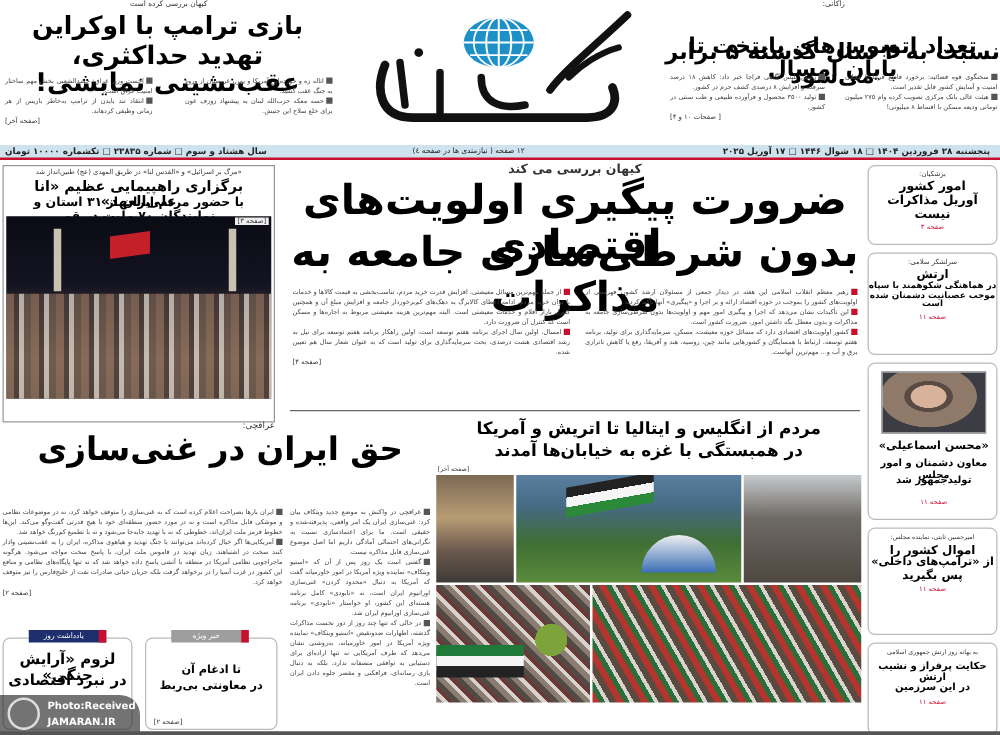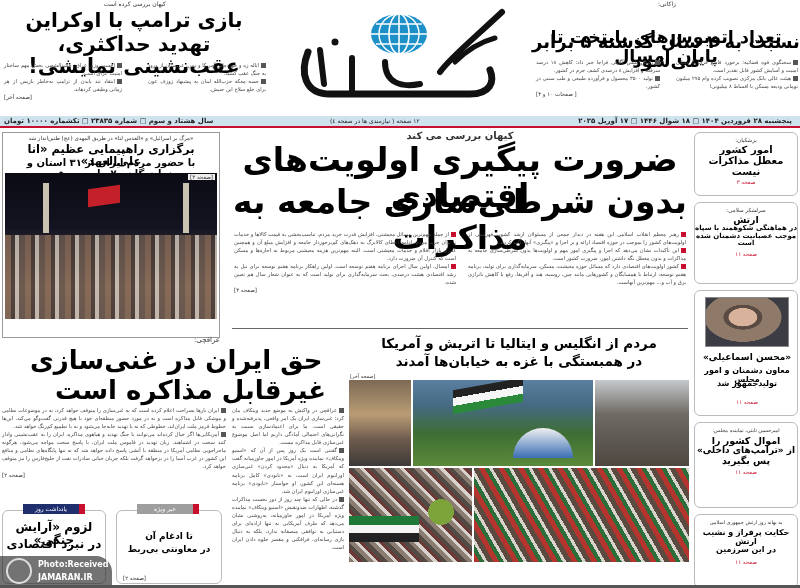--- a/index.html
+++ b/index.html
@@ -126,21 +126,20 @@
   <div class="abs photo" style="top:134px;left:1px;width:123px;height:94px;background:repeating-linear-gradient(45deg,#8a7c70 0 4px,#d7d2cc 4px 7px,#6b3a36 7px 10px,#524a44 10px 14px);">
     <div class="abs" style="left:0;top:48px;width:70px;height:26px;background:linear-gradient(180deg,#1f7a3a 0 33%,#f5f5f5 33% 66%,#222 66%)"></div>
     <div class="abs" style="left:72px;top:24px;width:40px;height:40px;background:radial-gradient(circle,#7ca43a 0 45%,transparent 46%)"></div>
   </div>
   <div class="abs photo" style="top:134px;left:126px;width:215px;height:94px;background:repeating-linear-gradient(60deg,#b5352e 0 5px,#2c6e3a 5px 9px,#d8d3cc 9px 12px,#5b4a40 12px 17px);"></div>
 </div>
 
 <div class="abs" style="left:0;top:334px;width:346px;height:150px;padding-left:32px;">
   <div class="kicker abs" style="top:2px;left:60px;width:160px;font-size:7px;text-align:right">عراقچی:</div>
   <div class="hl abs" style="top:12px;left:0;width:346px;font-size:26px;text-align:left;padding-left:30px">حق ایران در غنی‌سازی</div>
-  <div class="hl abs" style="top:42px;left:0;width:346px;font-size:26px;text-align:left;padding-left:55px">غیرقابل مذاکره است</div>
   <div class="abs body-text" style="top:72px;left:2px;width:224px">
     <p><span class="bul"></span><span>ایران بارها بصراحت اعلام کرده است که به غنی‌سازی را متوقف خواهد کرد، نه در موضوعات نظامی و موشکی قابل مذاکره است و نه در مورد حضور منطقه‌ای خود با هیچ قدرتی گفت‌وگو می‌کند. این‌ها خطوط قرمز ملت ایران‌اند، خطوطی که نه با تهدید جابه‌جا می‌شود و نه با تطمیع کم‌رنگ خواهد شد.</span></p>
     <p><span class="bul"></span><span>آمریکایی‌ها اگر خیال کرده‌اند می‌توانند با جنگ تهدید و هیاهوی مذاکره، ایران را به عقب‌نشینی وادار کنند سخت در اشتباهند. زبان تهدید در قاموس ملت ایران، با پاسخ سخت مواجه می‌شود. هرگونه ماجراجویی نظامی آمریکا در منطقه با آتشی پاسخ داده خواهد شد که نه تنها پایگاه‌های نظامی و منافع این کشور در غرب آسیا را در برخواهد گرفت بلکه جریان حیاتی صادرات نفت از خلیج‌فارس را نیز متوقف خواهد کرد.</span></p>
     <p class="pageref" style="text-align:left">[صفحه ۲]</p>
   </div>
   <div class="abs body-text" style="top:72px;left:232px;width:112px">
     <p><span class="bul"></span><span>عراقچی در واکنش به موضع جدید ویتکاف بیان کرد: غنی‌سازی ایران یک امر واقعی، پذیرفته‌شده و حقیقی است. ما برای اعتمادسازی نسبت به نگرانی‌های احتمالی آمادگی داریم اما اصل موضوع غنی‌سازی قابل مذاکره نیست.</span></p>
     <p><span class="bul"></span><span>گفتنی است یک روز پس از آن که «استیو ویتکاف» نماینده ویژه آمریکا در امور خاورمیانه گفت که آمریکا به دنبال «محدود کردن» غنی‌سازی اورانیوم ایران است، نه «نابودی» کامل برنامه هسته‌ای این کشور، او خواستار «نابودی» برنامه غنی‌سازی اورانیوم ایران شد.</span></p>
     <p><span class="bul"></span><span>در حالی که تنها چند روز از دور نخست مذاکرات گذشته، اظهارات ضدونقیض «استیو ویتکاف» نماینده ویژه آمریکا در امور خاورمیانه، به‌روشنی نشان می‌دهد که طرف آمریکایی نه تنها اراده‌ای برای دستیابی به توافقی منصفانه ندارد، بلکه به دنبال بازی رسانه‌ای، فرافکنی و مقصر جلوه دادن ایران است.</span></p>
   </div>
@@ -166,21 +165,21 @@
 <div class="abs" style="left:0;top:556px;width:112px;height:32px;background:rgba(40,40,40,.65);border-radius:0 16px 0 0">
   <div class="abs" style="left:6px;top:2px;width:26px;height:26px;border:2px solid #ddd;border-radius:50%"></div>
   <div class="abs" style="left:38px;top:4px;font-size:8px;color:#fff;direction:ltr;font-weight:bold">Photo:Received</div>
   <div class="abs" style="left:38px;top:17px;font-size:8px;color:#fff;direction:ltr;font-weight:bold">JAMARAN.IR</div>
 </div>
 
 <div class="abs" style="left:694px;top:132px;width:104px;height:456px;">
   <div class="abs box" style="top:0;left:0;width:104px;height:64px;">
     <div class="kicker" style="font-size:5.5px;margin-top:4px">بزشکیان:</div>
     <div class="hl" style="font-size:10px;margin-top:2px">امور کشور</div>
-    <div class="hl" style="font-size:10px">معطل مذاکرات نیست</div>
+    <div class="hl" style="font-size:10px">آوریل مذاکرات نیست</div>
     <div class="pageref red" style="text-align:center;margin-top:2px">صفحه ۳</div>
   </div>
   <div class="abs box" style="top:70px;left:0;width:104px;height:82px;">
     <div class="kicker" style="font-size:5.5px;margin-top:4px">سرلشکر سلامی:</div>
     <div class="hl" style="font-size:9.5px;margin-top:2px">ارتش</div>
     <div class="hl" style="font-size:7px">در هماهنگی شکوهمند با سپاه</div>
     <div class="hl" style="font-size:7px">موجب عصبانیت دشمنان شده است</div>
     <div class="pageref red" style="text-align:center;margin-top:3px">صفحه ۱۱</div>
   </div>
   <div class="abs box" style="top:158px;left:0;width:104px;height:126px;">

